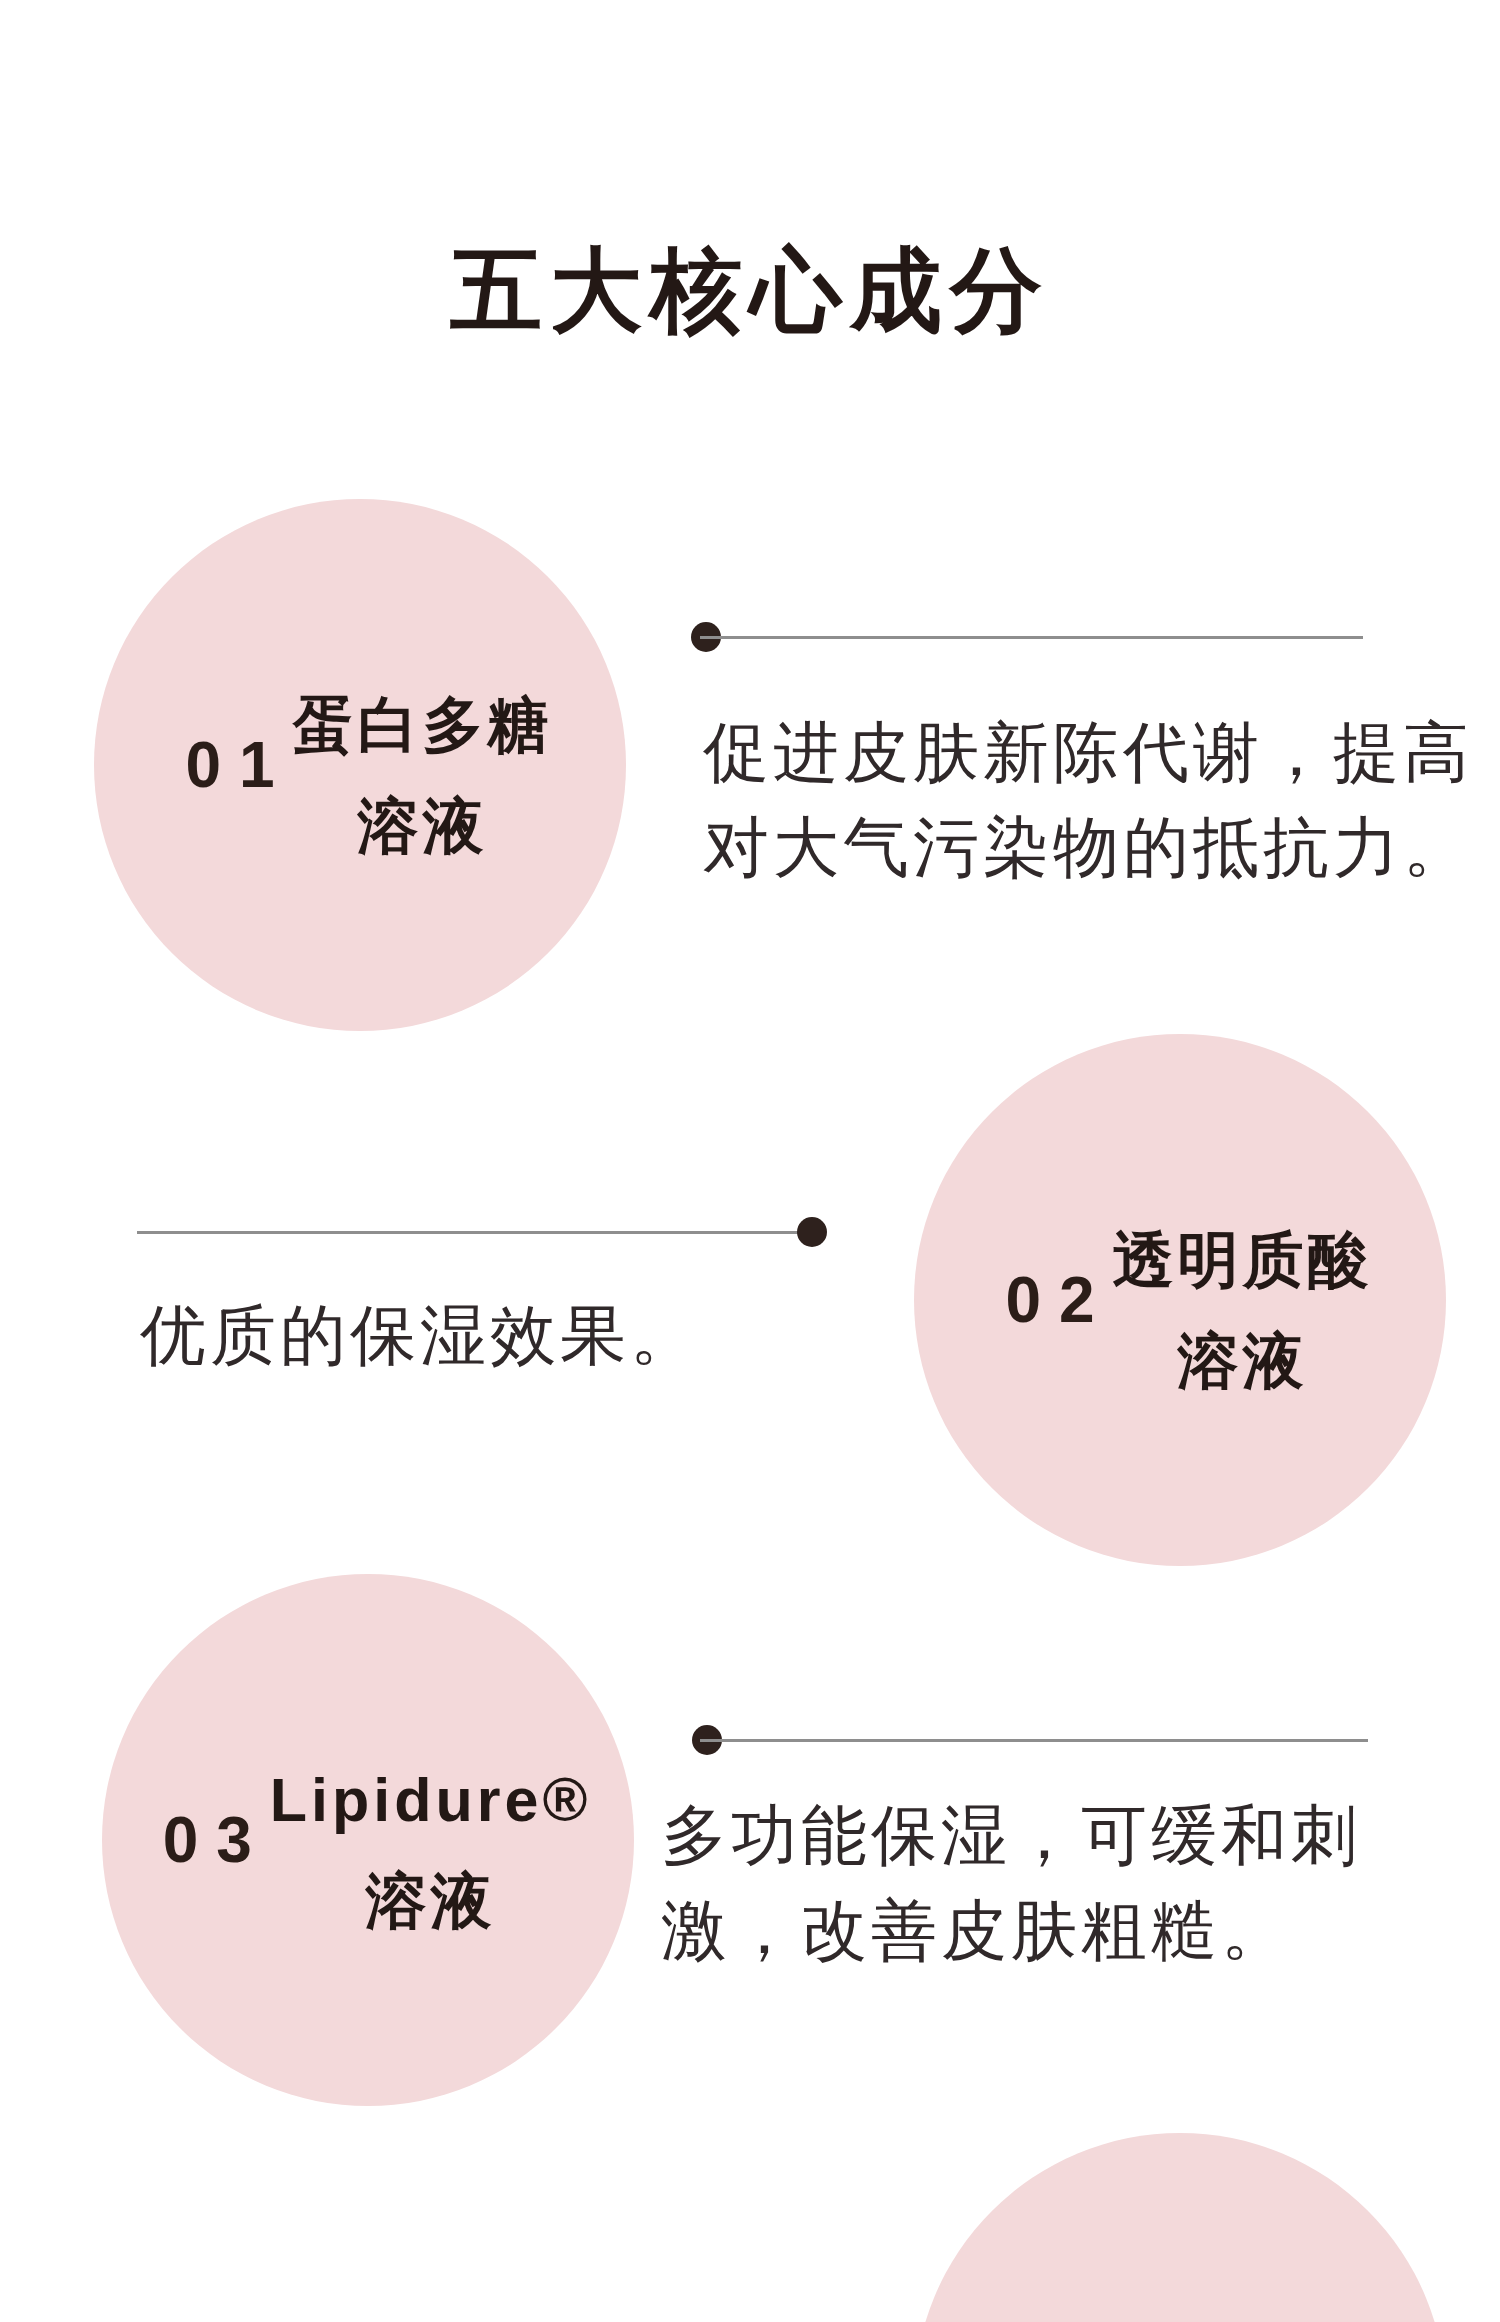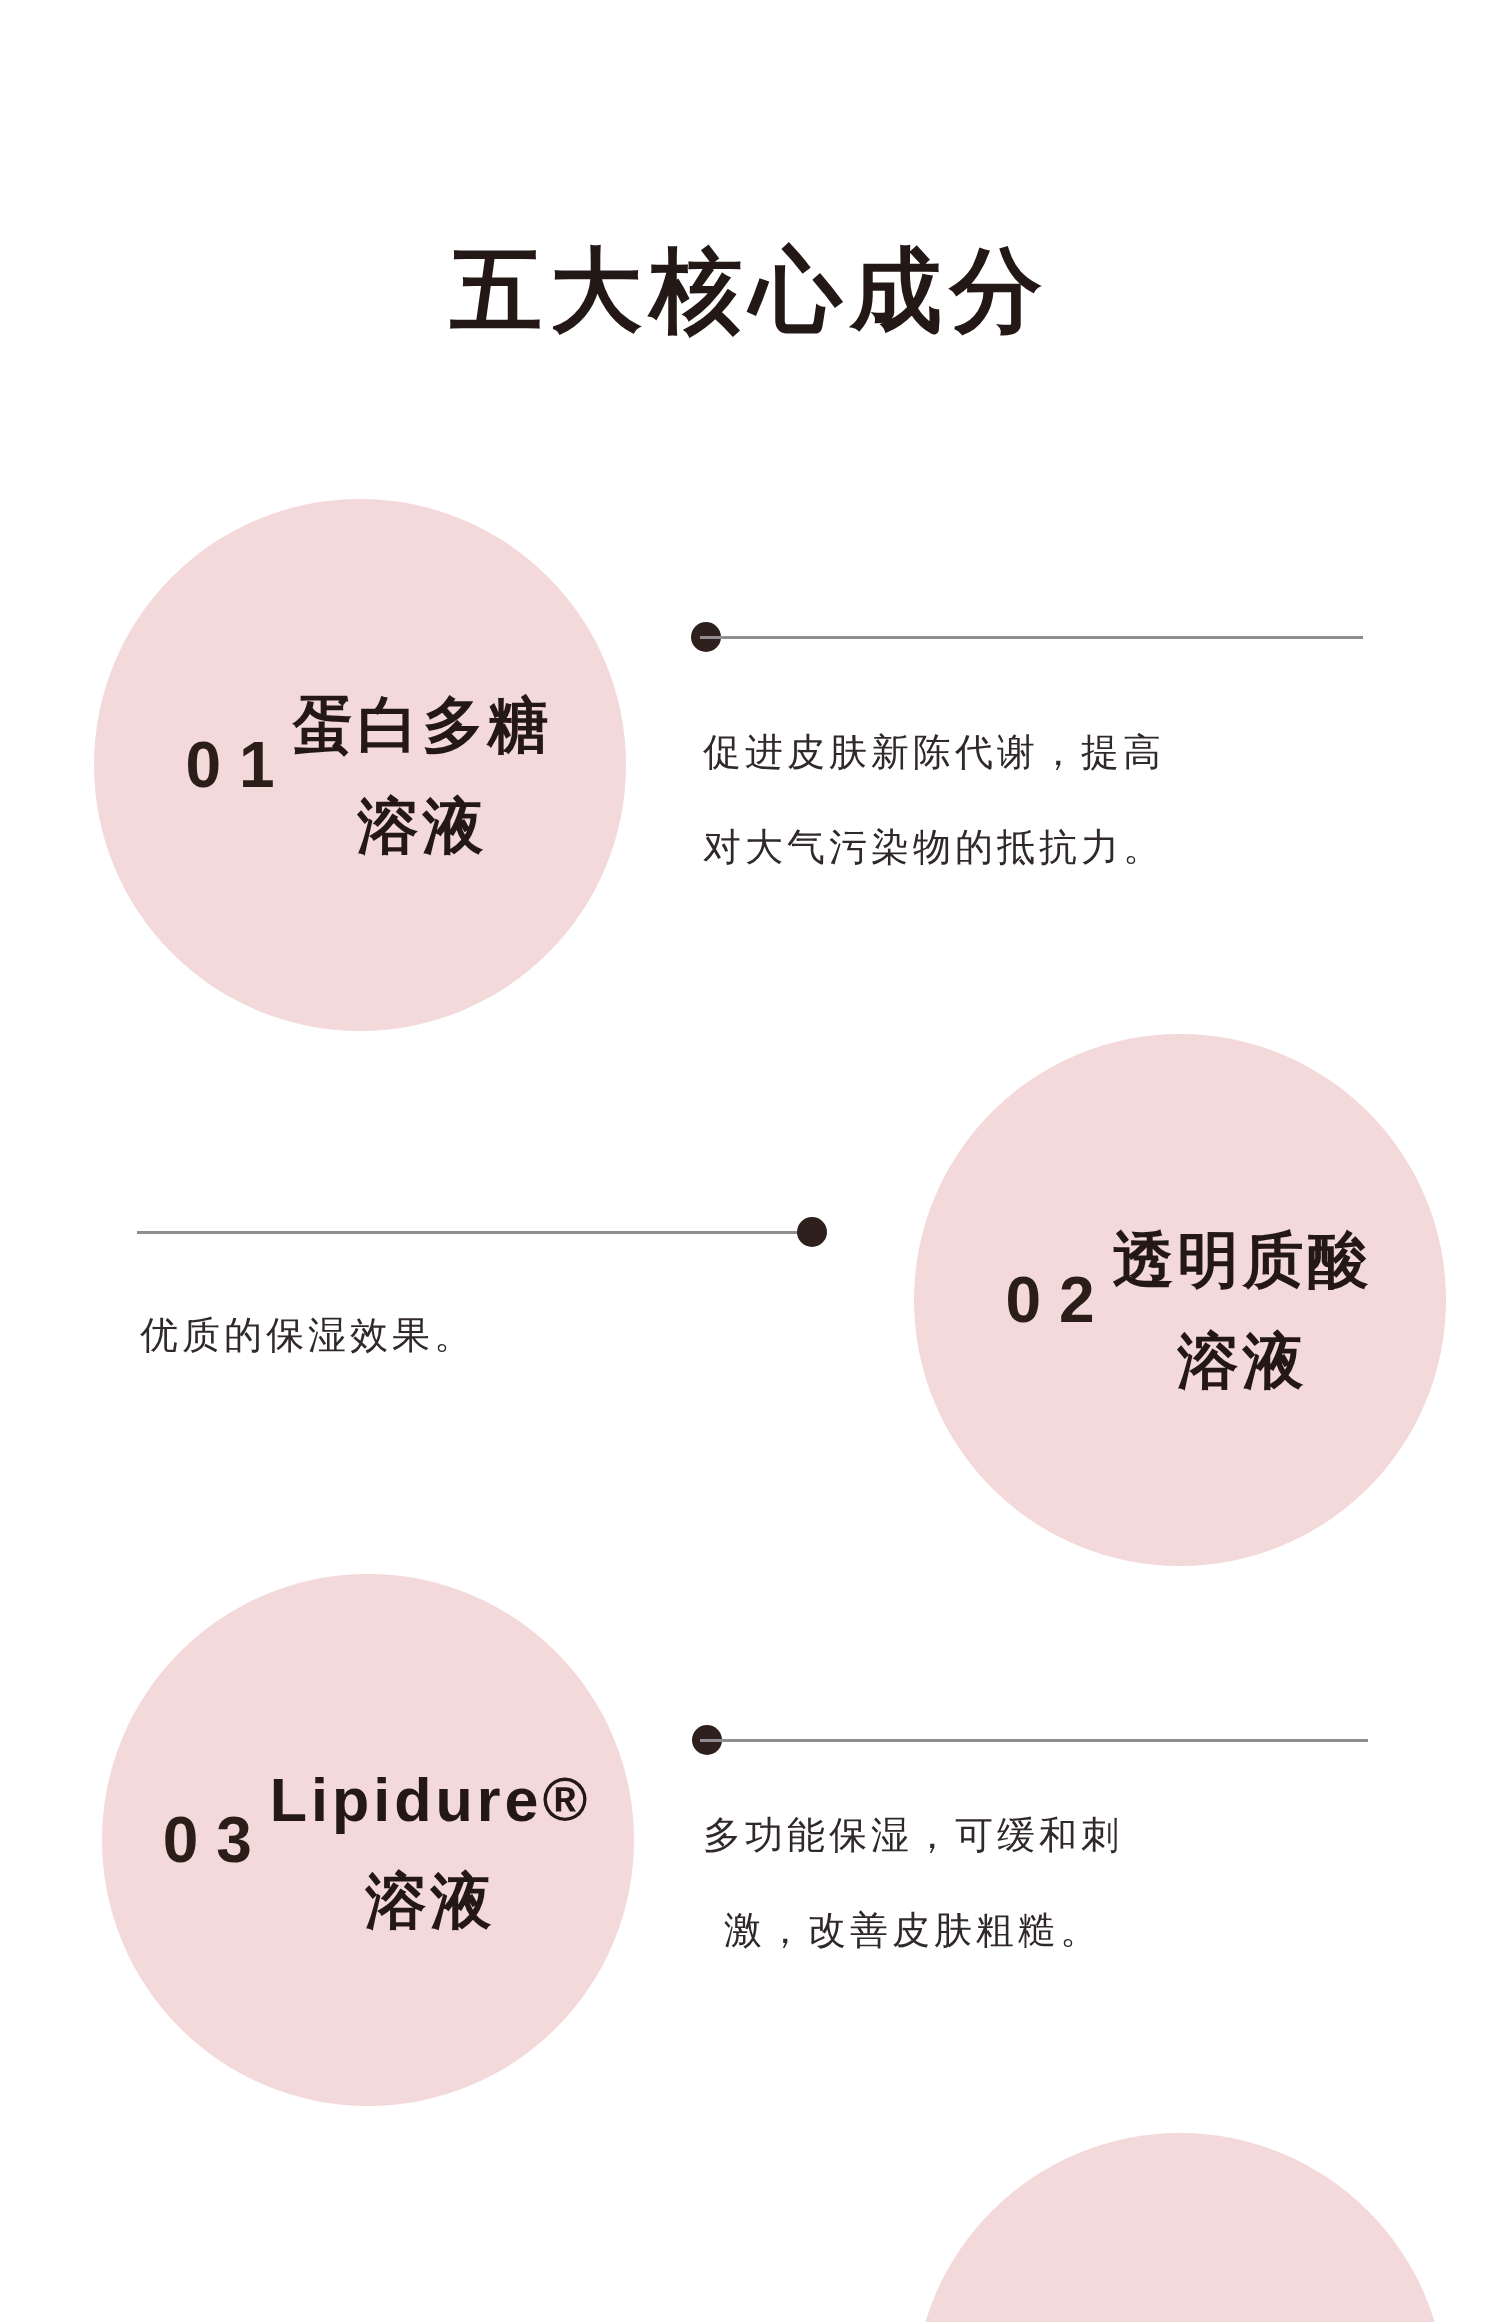--- a/index.html
+++ b/index.html
@@ -62,28 +62,28 @@
   .rule3{left:700px;top:1739px;width:668px;}
   .dot{
     position:absolute;width:30px;height:30px;border-radius:50%;
     background:var(--dot-brown,#2e211d);
   }
   .dot1{left:691px;top:622px;}
   .dot2{left:797px;top:1217px;}
   .dot3{left:692px;top:1725px;}
   .desc{
     position:absolute;
-    font-size:38px;font-weight:400;
+    font-size:66px;font-weight:400;
     letter-spacing:4px;line-height:95px;
     color:var(--desc-gray,#30292a);
     white-space:nowrap;
   }
   .desc1{left:703px;top:705px;}
   .desc2{left:140px;top:1288px;}
-  .desc3{left:703px;top:1788px;text-align:center;}
+  .desc3{left:661px;top:1788px;}
 </style>
 </head>
 <body>
 
 <div class="canvas">
 
   <div class="title">五大核心成分</div>
 
   <div class="circle c1">
     <div class="num">01</div>

